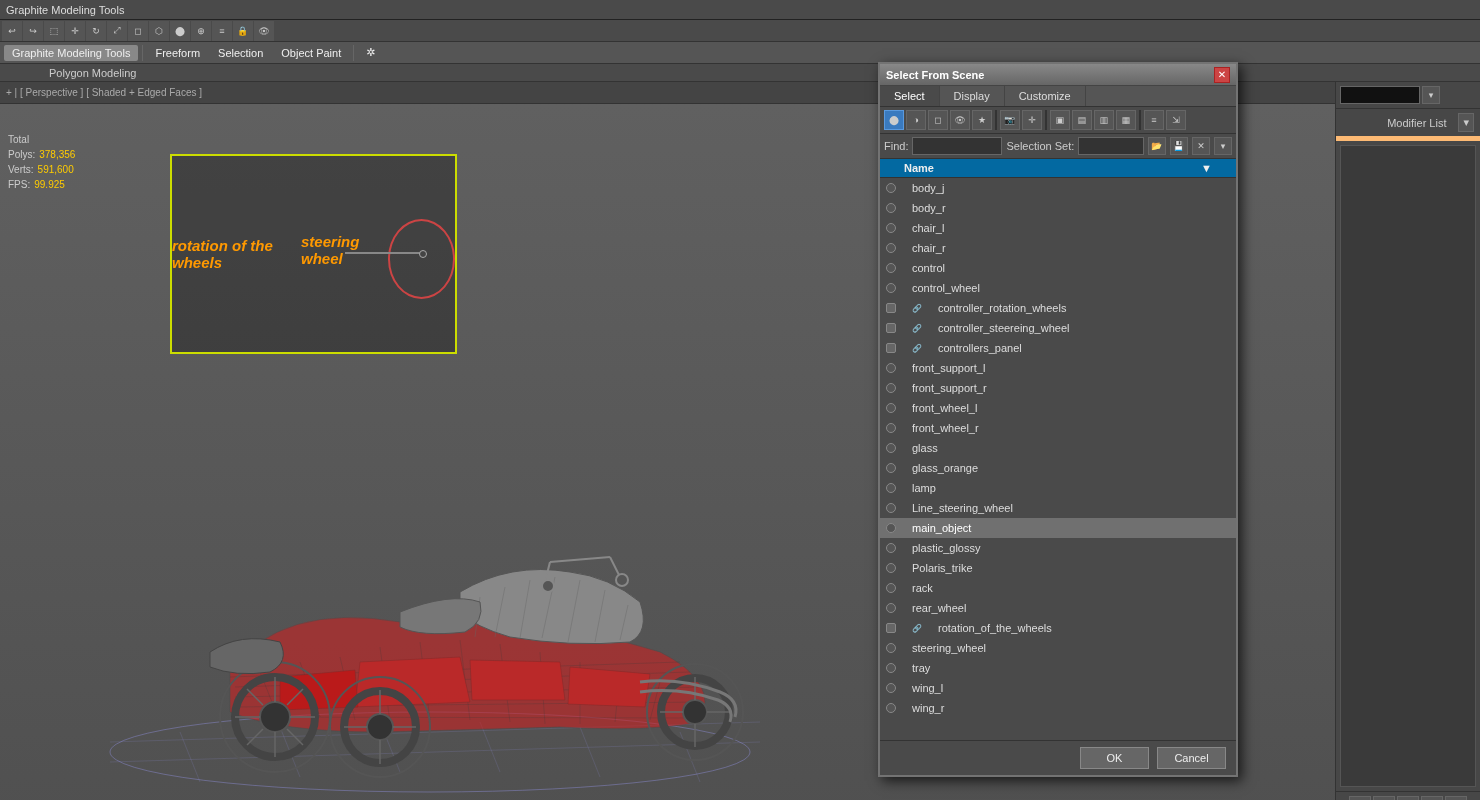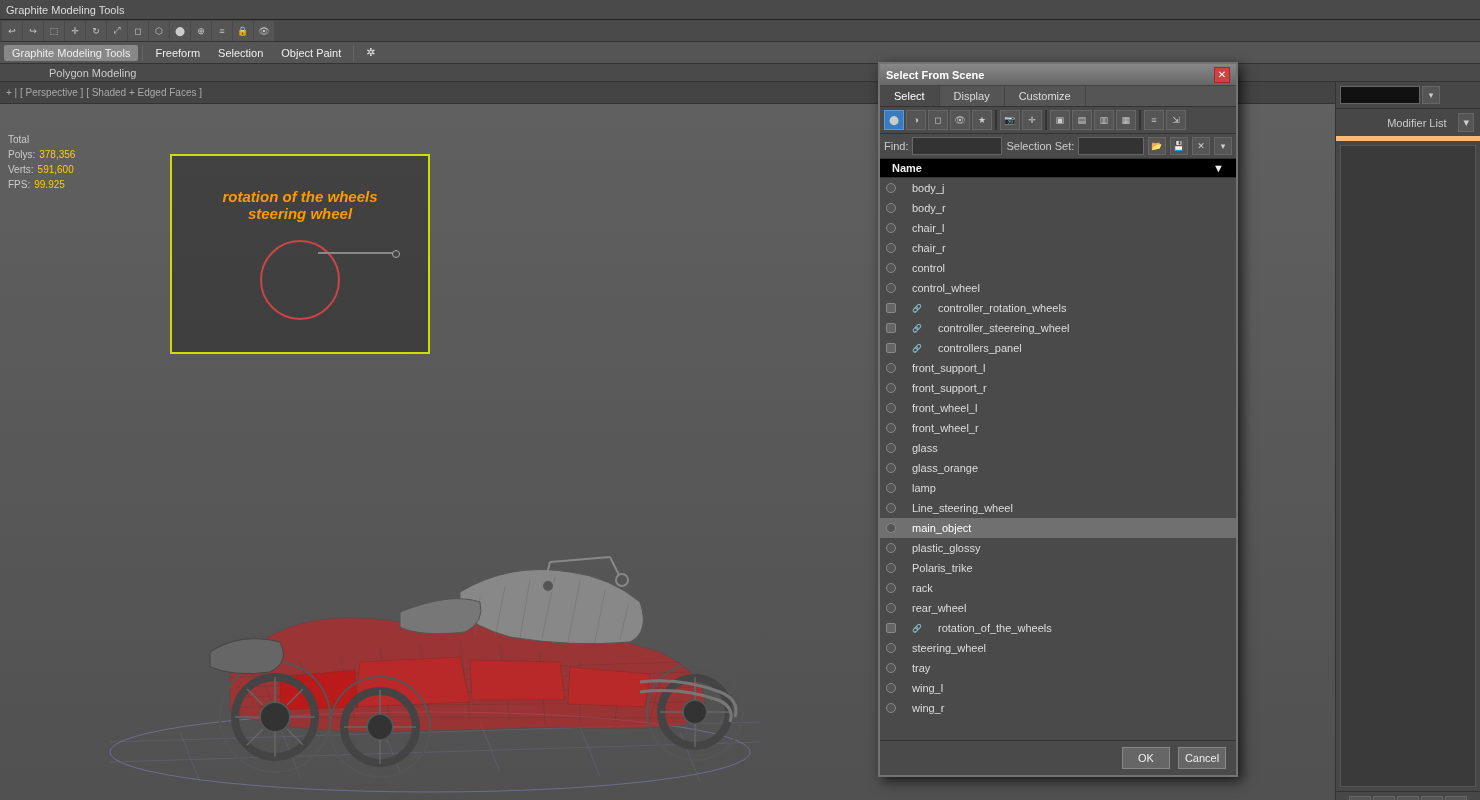--- a/index.html
+++ b/index.html
@@ -105,26 +105,26 @@
       bottom: 0;
       background: linear-gradient(180deg, #606060 0%, #505050 100%);
       overflow: hidden;
     }
 
     
     .anim-box {
       position: absolute;
       top: 50px;
       left: 170px;
-      width: 260px;
+      width: 287px;
       height: 200px;
       border: 2px solid #ccdd00;
       background: rgba(0,0,0,0.3);
       display: flex;
-      flex-direction: column;
+      flex-direction: row;
       align-items: center;
       justify-content: center;
     }
     .anim-circle {
       width: 80px;
       height: 80px;
       border: 2px solid #cc4444;
       border-radius: 50%;
       margin-top: 10px;
     }
@@ -328,22 +328,22 @@
       display: flex;
       align-items: center;
       justify-content: center;
       cursor: pointer;
       color: #ccc;
       font-size: 9px;
     }
 
     
     #dialog-name-header {
-      background: #000000;
-      padding: 3px 12px;
+      background: #0369a1;
+      padding: 3px 24px;
       font-size: 11px;
       color: #eee;
       font-weight: bold;
       display: flex;
       justify-content: space-between;
       border-bottom: 1px solid #333;
     }
     #object-list {
       flex: 1;
       overflow-y: auto;
@@ -375,21 +375,21 @@
     
     #dialog-footer {
       display: flex;
       justify-content: flex-end;
       padding: 6px 10px;
       gap: 8px;
       background: #4a4a4a;
       border-top: 1px solid #333;
     }
     .dialog-btn {
-      width: 48px;
+      width: 69px;
       height: 22px;
       background: #666;
       border: 1px solid #888;
       color: #eee;
       font-size: 11px;
       cursor: pointer;
       display: flex;
       align-items: center;
       justify-content: center;
     }

